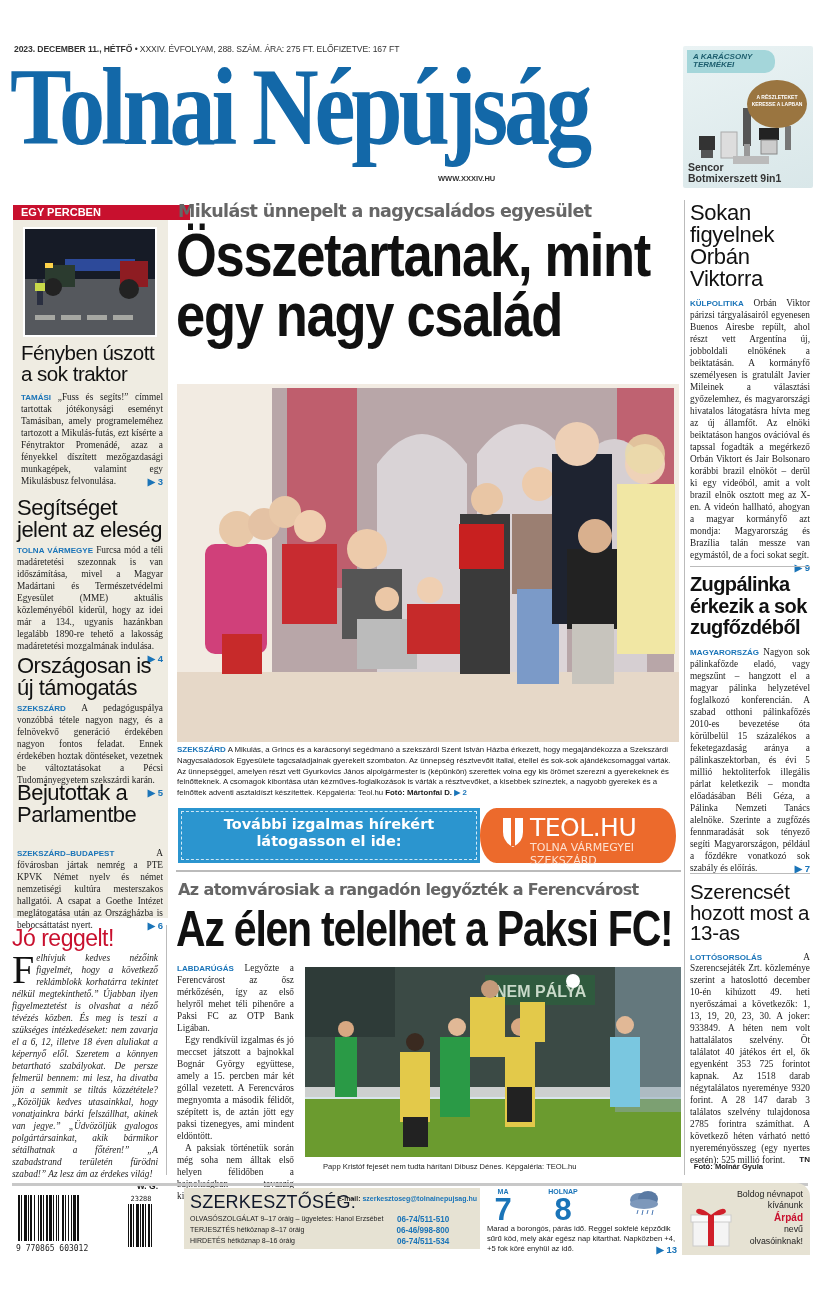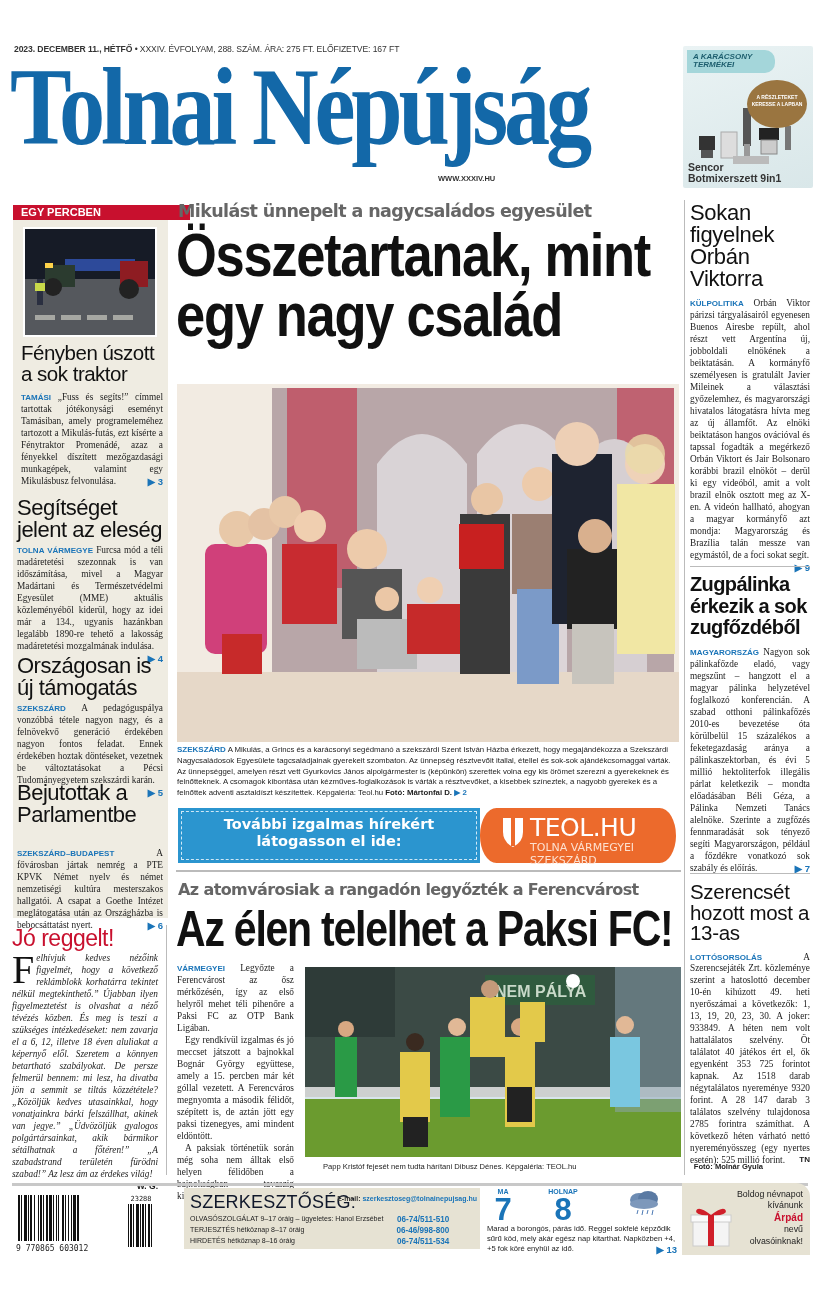--- a/index.html
+++ b/index.html
@@ -229,21 +229,21 @@
       <div>SZEKSZÁRD</div>
     </div>
   </div>
 </div>
 <div class="abs hrule" style="left:176px; top:870px; width:505px;"></div>
 
 <div class="abs overline" style="left:178px; top:880px; font-size:16px;">Az atomvárosiak a rangadón legyőzték a Ferencvárost</div>
 <div class="abs headline" style="left:176px; top:905px; font-size:50px; transform:scaleX(0.82);">Az élen telelhet a Paksi FC!</div>
 
 <div class="abs sport-body">
-  <p class="side-p"><span class="kicker">VÁRMEGYEI</span> <span>Legyőzte a Ferencvárost az ősz mérkőzésén, így az első helyről mehet téli pihenőre a Paksi FC az OTP Bank Ligában.</span></p>
+  <p class="side-p"><span class="kicker">LABDARÚGÁS</span> <span>Legyőzte a Ferencvárost az ősz mérkőzésén, így az első helyről mehet téli pihenőre a Paksi FC az OTP Bank Ligában.</span></p>
   <p class="side-p" style="text-indent:8px;">Egy rendkívül izgalmas és jó meccset játszott a bajnokkal Bognár György együttese, amely a 15. percben már két góllal vezetett. A Ferencváros megnyomta a második félidőt, szépített is, de aztán jött egy paksi tizenegyes, ami mindent eldöntött.</p>
   <p class="side-p" style="text-indent:8px;"><span>A paksiak történetük során még soha nem álltak első helyen félidőben a bajnokságban – tavaszig kiélvezhetik a siker ízét.</span> <span class="ref">▶ 15</span></p>
 </div>
 
 <div class="abs sport-photo">
   <svg width="376" height="190" viewBox="0 0 376 190">
     <rect width="376" height="130" fill="#3b4a45"></rect>
     <rect x="0" y="0" width="90" height="70" fill="#2e3b38"></rect>
     <rect x="180" y="8" width="110" height="30" fill="#2f5a3e"></rect>
     <text x="190" y="30" font-family="Liberation Sans, sans-serif" font-weight="bold" font-size="16" fill="#c9d9c9">NEM PÁLYA</text>

